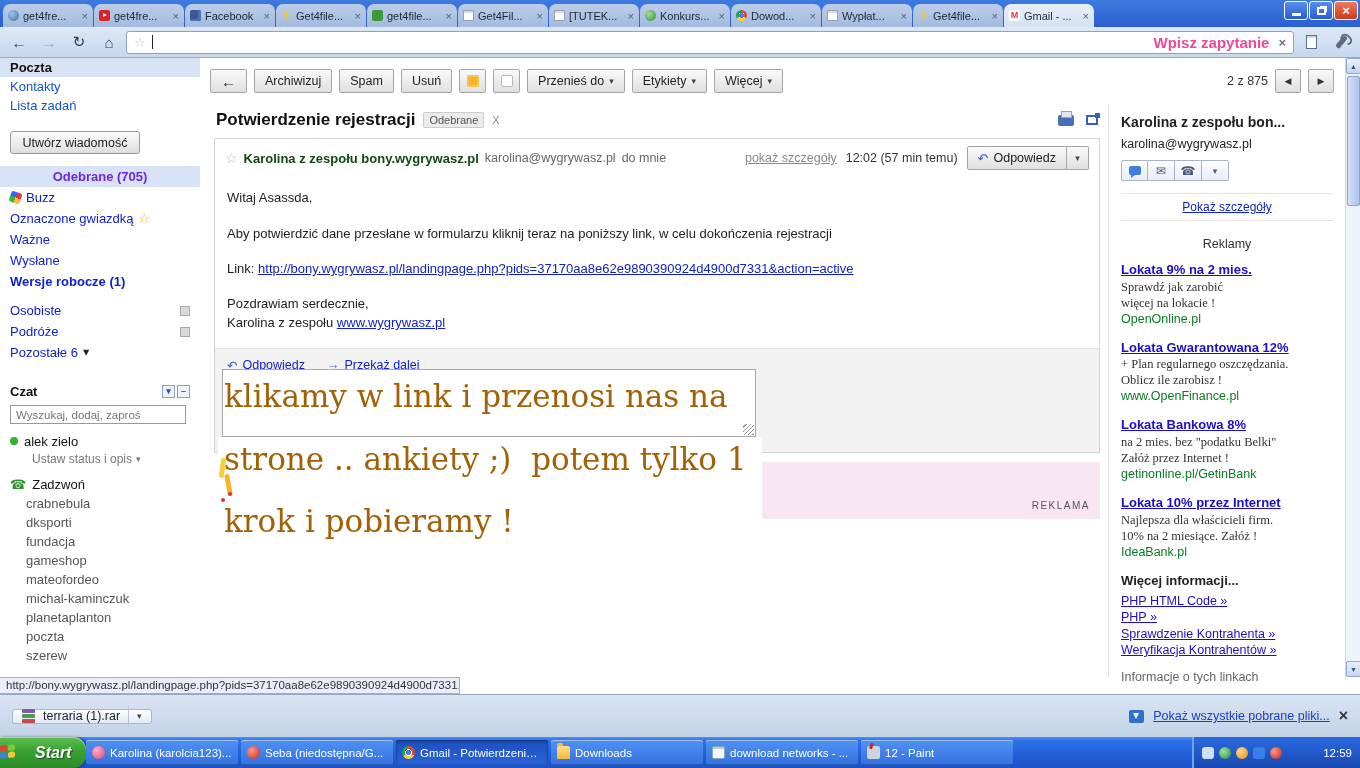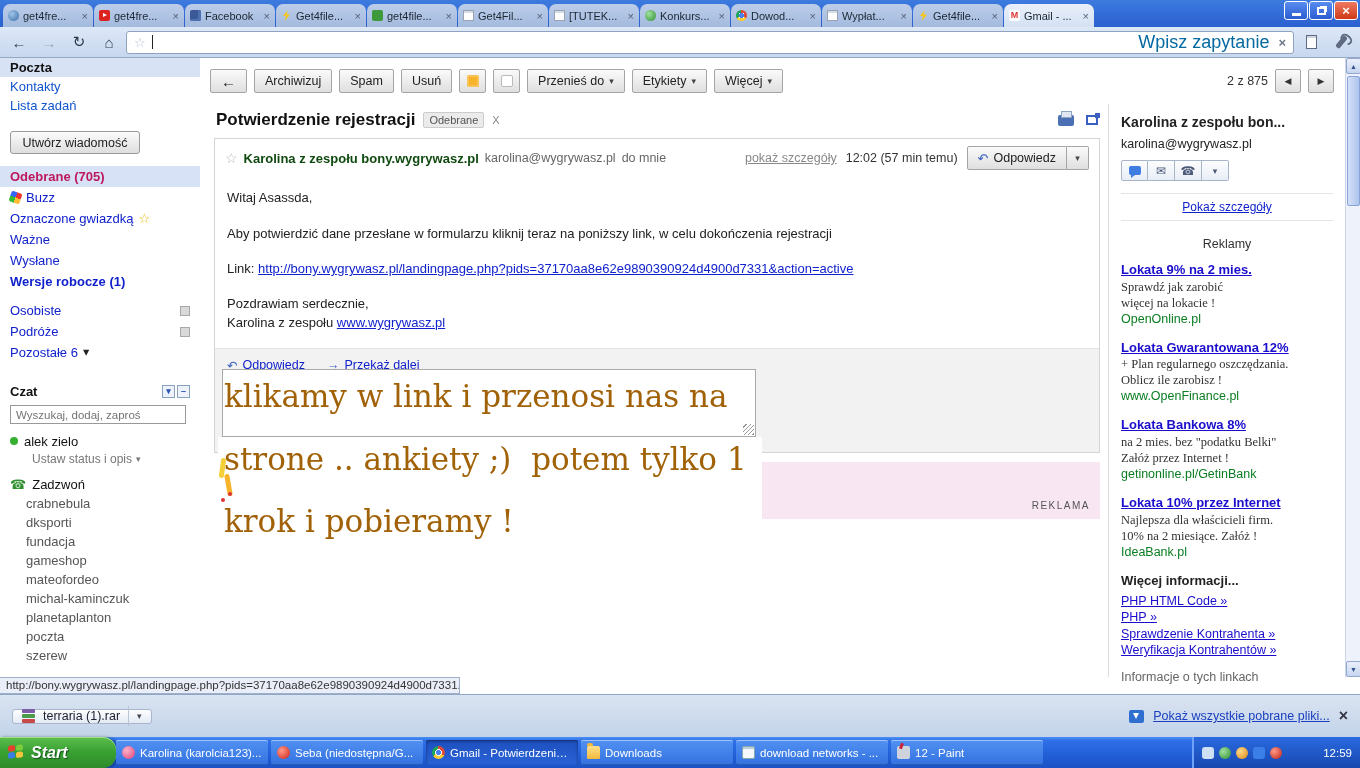--- a/index.html
+++ b/index.html
@@ -32,35 +32,35 @@
 .winbtn .x{font-size:13px;font-weight:bold;line-height:1;}
 
 
 #toolbar{position:absolute;left:0;top:27px;width:1360px;height:31px;background:linear-gradient(#dde8f7,#c7d7ee);border-bottom:1px solid #97a8c4;display:flex;align-items:center;padding:0 6px;gap:4px;}
 .navbtn{width:26px;height:24px;border-radius:3px;display:flex;align-items:center;justify-content:center;font-size:15px;color:#2d3a4d;}
 .navbtn.disabled{color:#9aa8bd;}
 #omnibox{flex:1;height:23px;background:#fff;border:1px solid #8fa3c0;border-radius:3px;display:flex;align-items:center;padding:0 7px;gap:6px;}
 #omnibox .star{color:#b3bfd2;font-size:13px;}
 #omnibox .caret{width:1px;height:14px;background:#222;}
 .omni-right{margin-left:auto;display:flex;align-items:center;gap:9px;}
-.omni-search{color:#0369a1;font-size:18px;}
+.omni-search{color:#ec4899;font-size:15px;font-weight:bold;}
 .omni-x{color:#6c7686;font-size:13px;font-weight:bold;}
 .page-ico{width:11px;height:14px;background:#fdfdfd;border:1px solid #5e6b80;box-shadow:inset 0 2px 0 #cfd6e0;}
 .wrench-ico{width:5px;height:14px;background:#5e6b80;border-radius:2px;transform:rotate(40deg);position:relative;}
 .wrench-ico::after{content:"";position:absolute;top:-3px;left:-2px;width:9px;height:6px;border-radius:50%;border:2px solid #5e6b80;border-bottom-color:transparent;}
 
 
 #gmail{position:absolute;left:0;top:58px;width:1360px;height:619px;background:#fff;font-size:13px;color:#222;}
 #sidebar{position:absolute;left:0;top:0;width:200px;height:619px;}
 .side-link{height:19px;line-height:19px;padding-left:10px;color:#15c;}
 .side-link.current{background:#d7e2f5;color:#111;font-weight:bold;}
 .compose-btn{margin:16px 0 0 10px;width:130px;height:23px;background:linear-gradient(#fbfbfb,#dedede);border:1px solid #9a9a9a;border-radius:3px;font-size:12.5px;color:#222;display:flex;align-items:center;justify-content:center;}
 .folders{margin-top:12px;}
 .folder{height:21px;line-height:21px;padding:0 10px;color:#1122cc;display:flex;align-items:center;gap:5px;}
-.folder.selected{background:#d8e2f7;font-weight:bold;color:#be185d;}
+.folder.selected{background:#d8e2f7;font-weight:bold;color:#6d28d9;justify-content:center;}
 .folder.bold{font-weight:bold;}
 .folder .flabel{white-space:nowrap;}
 .buzz-ico{width:11px;height:11px;border-radius:2px;background:conic-gradient(#e33 0 25%,#fb3 25% 50%,#3b3 50% 75%,#36f 75% 100%);transform:rotate(20deg);}
 .goldstar{color:#e8b400;font-size:13px;}
 .lab-sq{margin-left:auto;width:10px;height:10px;background:#d9d9d9;border:1px solid #a8a8a8;}
 .folder-gap{height:8px;}
 .chat-header{margin-top:18px;height:20px;display:flex;align-items:center;padding:0 10px;font-weight:bold;color:#111;}
 .chat-ctrls{margin-left:auto;display:flex;gap:2px;}
 .chat-ctrl{width:13px;height:13px;border:1px solid #8aa0c0;background:#eef3fb;font-size:9px;color:#2b56b0;display:flex;align-items:center;justify-content:center;}
 .chat-search{margin:4px 10px 0 10px;width:176px;height:19px;border:1px solid #999;font-size:11.5px;color:#555;padding:0 5px;font-family:"Liberation Sans",sans-serif;}
@@ -170,21 +170,21 @@
 .rar-b2{background:#4a9b4a;}
 .rar-b3{background:#c94a4a;}
 .dl-sep{width:1px;height:20px;background:#b9c4d6;}
 .dl-dd{font-size:9px;color:#445;}
 .dl-right{margin-left:auto;display:flex;align-items:center;gap:9px;}
 .dl-icon{width:15px;height:13px;background:#2f6fd0;border-radius:2px;position:relative;}
 .dl-icon::after{content:"";position:absolute;left:4px;top:3px;border-top:6px solid #fff;border-left:3.5px solid transparent;border-right:3.5px solid transparent;}
 .dl-showall{color:#1a3fbf;text-decoration:underline;font-size:12.5px;}
 .dl-close{color:#334;font-size:16px;font-weight:bold;}
 #taskbar{position:absolute;left:0;top:737px;width:1360px;height:31px;background:linear-gradient(180deg,#4a90f4 0%,#2e6fe8 12%,#2260d8 55%,#1c52c6 100%);display:flex;align-items:center;}
-#startbtn{width:116px;height:31px;border-radius:0 13px 13px 0;background:linear-gradient(180deg,#5dbf4e 0%,#3aa233 45%,#2d8a28 100%);box-shadow:inset 0 1px 0 #9fe08f,2px 0 3px rgba(0,0,0,.35);display:flex;align-items:center;gap:6px;padding-left:8px;}
+#startbtn{width:86px;height:31px;border-radius:0 13px 13px 0;background:linear-gradient(180deg,#5dbf4e 0%,#3aa233 45%,#2d8a28 100%);box-shadow:inset 0 1px 0 #9fe08f,2px 0 3px rgba(0,0,0,.35);display:flex;align-items:center;gap:18px;}
 .xp-flag{width:17px;height:15px;display:grid;grid-template-columns:7px 7px;grid-template-rows:6px 6px;gap:1px;transform:skewY(-5deg);}
 .xp-flag span{border-radius:2px;}
 .flag-r{background:#e8402c;}
 .flag-g{background:#7ccb3c;}
 .flag-b{background:#3a7fe8;}
 .flag-y{background:#f5c63d;}
 .start-label{color:#fff;font-weight:bold;font-style:italic;font-size:16px;text-shadow:1px 1px 1px #14501a;}
 #taskbtns{flex:1;display:flex;gap:3px;align-items:center;padding:0 0;overflow:hidden;}
 .taskbtn{flex:1;max-width:152px;height:25px;border-radius:2px;background:linear-gradient(#5191f2,#3372e0);box-shadow:inset 0 1px 0 rgba(255,255,255,.45),inset 0 -1px 0 rgba(0,0,0,.2);display:flex;align-items:center;gap:5px;padding:0 6px;color:#fff;font-size:11.5px;}
 .taskbtn.pressed{background:linear-gradient(#1d4fbe,#2a63d8);box-shadow:inset 0 1px 3px rgba(0,0,0,.45);}

